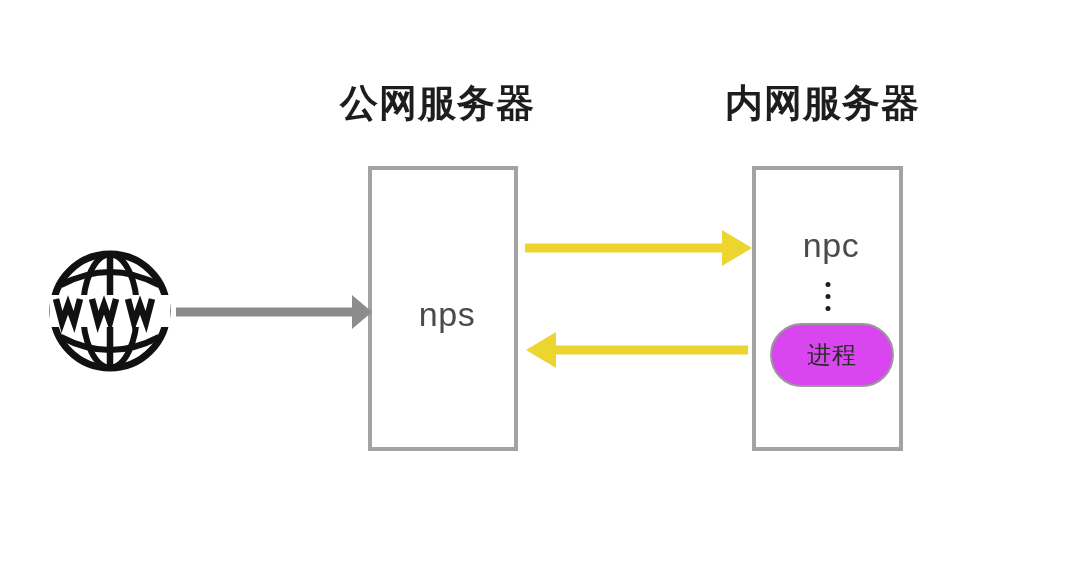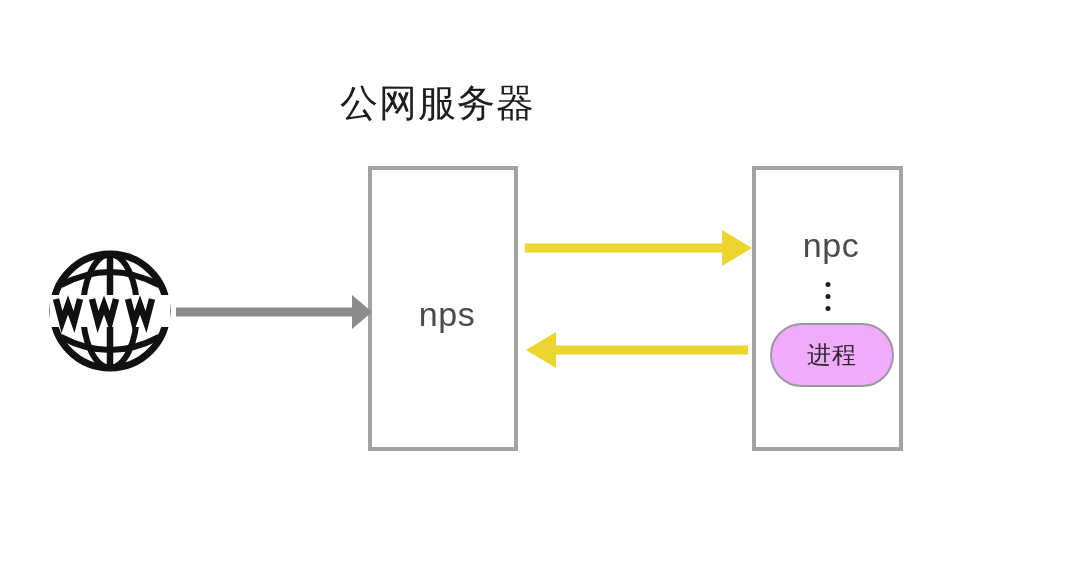--- a/index.html
+++ b/index.html
@@ -13,21 +13,21 @@
     height: 578px;
     background: #ffffff;
     overflow: hidden;
     font-family: "Liberation Sans", "DejaVu Sans", sans-serif;
   }
 
   
   .section-title {
     position: absolute;
     font-size: 38px;
-    font-weight: 400;
+    font-weight: 700;
     color: #1d1d1d;
     letter-spacing: 1px;
     white-space: nowrap;
     line-height: 1;
   }
   #title-public  { left: 340px; top: 84px; }
   #title-private { left: 725px; top: 84px; }
 
   
   .server-box {
@@ -73,21 +73,21 @@
   
   #process-box {
     position: absolute;
     box-sizing: border-box;
     left: 14px;
     top: 153px;
     width: 124px;
     height: 64px;
     border: 2px solid #9a9a9a;
     border-radius: 32px;
-    background: #f0abfc;
+    background: #d946ef;
     display: flex;
     align-items: center;
     justify-content: center;
   }
   #process-label {
     font-size: 24px;
     color: #2b2b2b;
     letter-spacing: 1px;
     line-height: 1;
   }
@@ -110,20 +110,21 @@
     height: 124px;
   }
 </style>
 </head>
 <body>
 
 <div id="canvas">
 
   <div class="section-title" id="title-public">公网服务器</div>
 
+  <div class="section-title" id="title-private">内网服务器</div>
 
   <div id="globe-icon">
     <svg viewBox="0 0 124 124" width="124" height="124" aria-hidden="true">
 
       <circle cx="62" cy="62" r="57" fill="none" stroke="#111111" stroke-width="7"></circle>
 
       <line x1="62" y1="6" x2="62" y2="118" stroke="#111111" stroke-width="6.5"></line>
 
       <ellipse cx="62" cy="62" rx="27" ry="56.5" fill="none" stroke="#111111" stroke-width="6"></ellipse>
 

